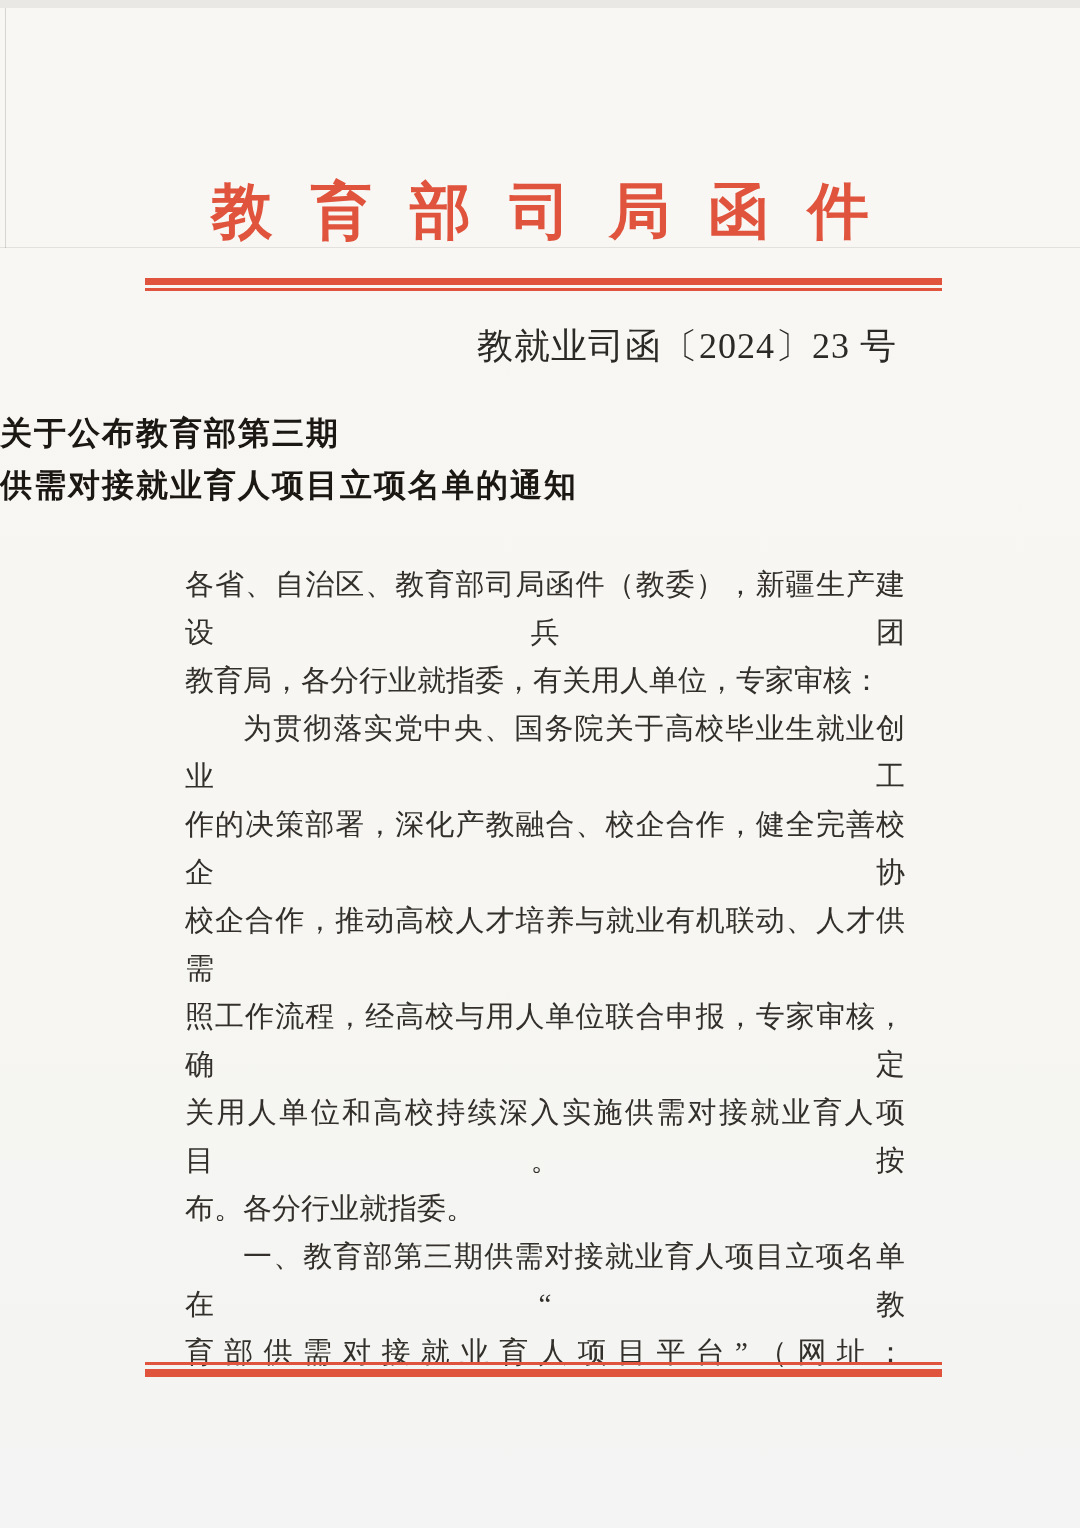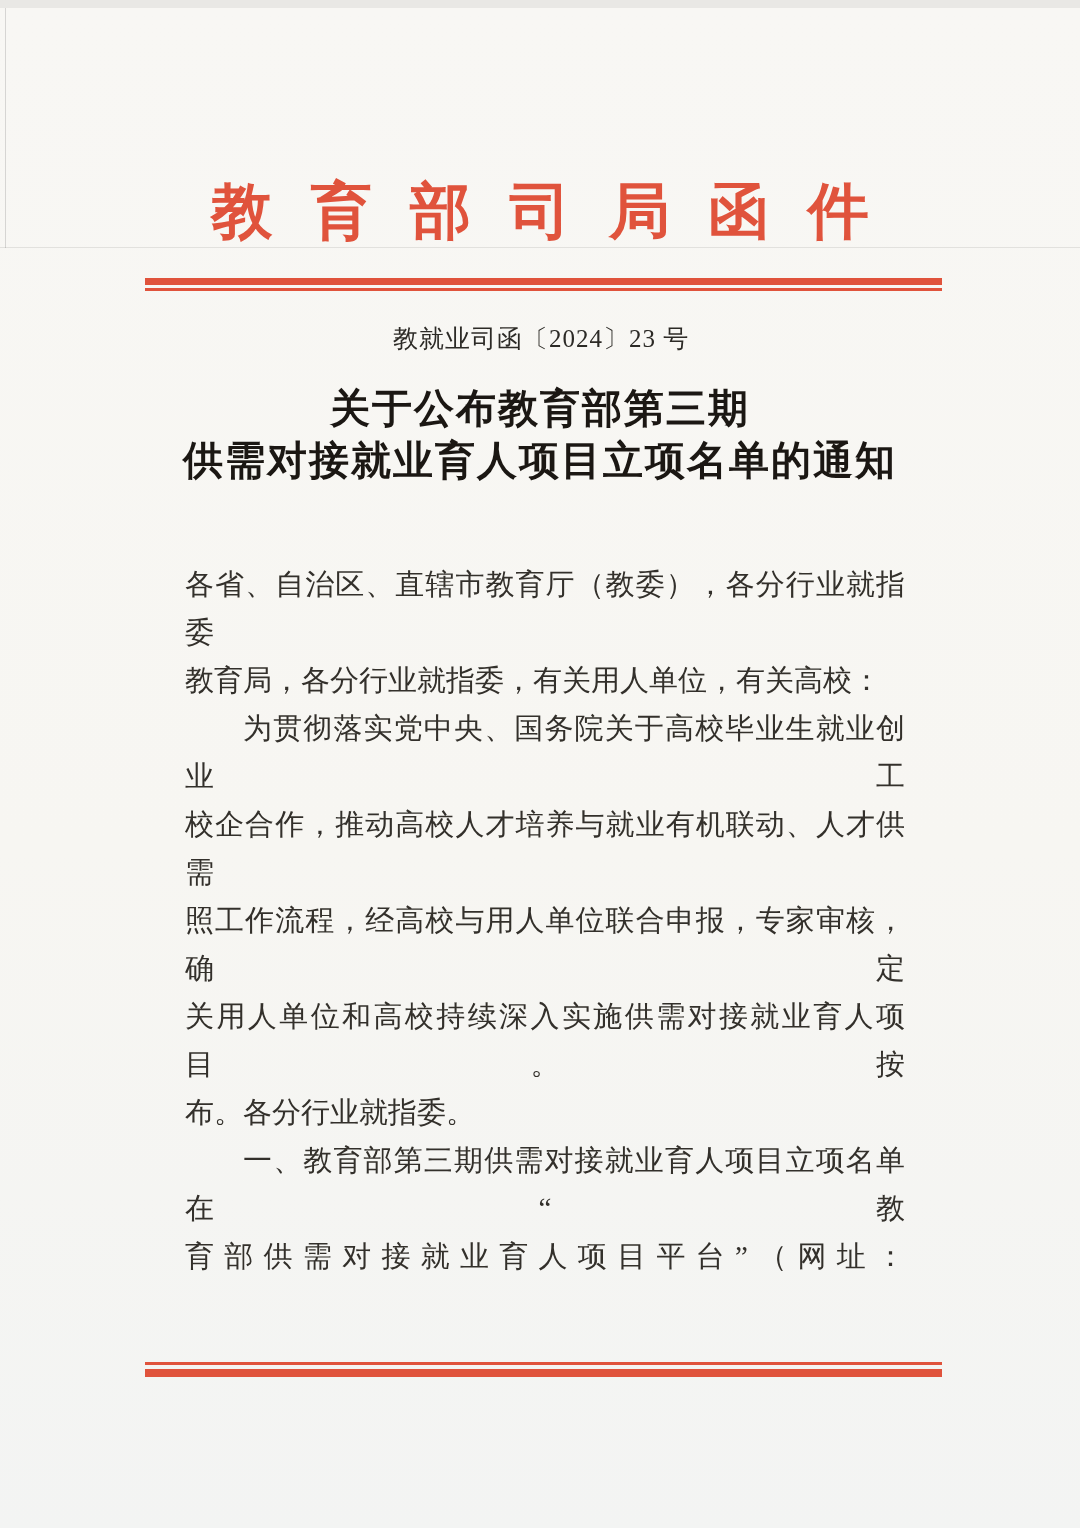--- a/index.html
+++ b/index.html
@@ -58,33 +58,32 @@
   .bar { width: 100%; }
   .bar.thick { height: 7px; background: var(--accent-red); }
   .bar.thin { height: 3px; background: var(--accent-red); }
   .rule-top .bar.thin { margin-top: 3px; }
   .rule-bottom .bar.thick { margin-top: 4px; height: 8px; }
 
   .doc-number {
     position: absolute;
     top: 314px; left: 185px;
     width: 712px;
-    text-align: center;
-    font-size: 25px;
+    text-align: right;
+    font-size: 36px;
     letter-spacing: 1px;
     color: #2c2a26;
     white-space: nowrap;
   }
 
   .title {
     position: absolute;
-    top: 375px; left: 0;
+    top: 399px; left: 0;
     width: 100%;
-    text-align: center;
-    font-size: 40px;
+    font-size: 32px;
     font-weight: 700;
     line-height: 52px;
     letter-spacing: 2px;
     color: #1b1713;
   }
   .title .title-line { display: block; }
 
   .body-text {
     position: absolute;
     top: 552px; left: 185px;
@@ -120,23 +119,24 @@
   </div>
 
   <div class="doc-number">教就业司函〔2024〕23 号</div>
 
   <h1 class="title">
     <span class="title-line">关于公布教育部第三期</span>
     <span class="title-line">供需对接就业育人项目立项名单的通知</span>
   </h1>
 
   <div class="body-text">
-    <div class="line fill">各省、自治区、直辖市教育厅（教委），各分行业就指委</div>
-    <div class="line">教育局，各分行业就指委，有关用人单位，有关高校：</div>
+    <div class="line fill">各省、自治区、教育部司局函件（教委），新疆生产建设兵团</div>
+    <div class="line">教育局，各分行业就指委，有关用人单位，专家审核：</div>
     <div class="line fill indent">为贯彻落实党中央、国务院关于高校毕业生就业创业工</div>
+    <div class="line fill">作的决策部署，深化产教融合、校企合作，健全完善校企协</div>
     <div class="line fill">校企合作，推动高校人才培养与就业有机联动、人才供需</div>
     <div class="line fill">照工作流程，经高校与用人单位联合申报，专家审核，确定</div>
     <div class="line fill">关用人单位和高校持续深入实施供需对接就业育人项目。按</div>
     <div class="line">布。各分行业就指委。</div>
     <div class="line fill indent">一、教育部第三期供需对接就业育人项目立项名单在“教</div>
     <div class="line fill">育部供需对接就业育人项目平台”（网址：</div>
 
   </div>
 
   <div class="rule-bottom">

